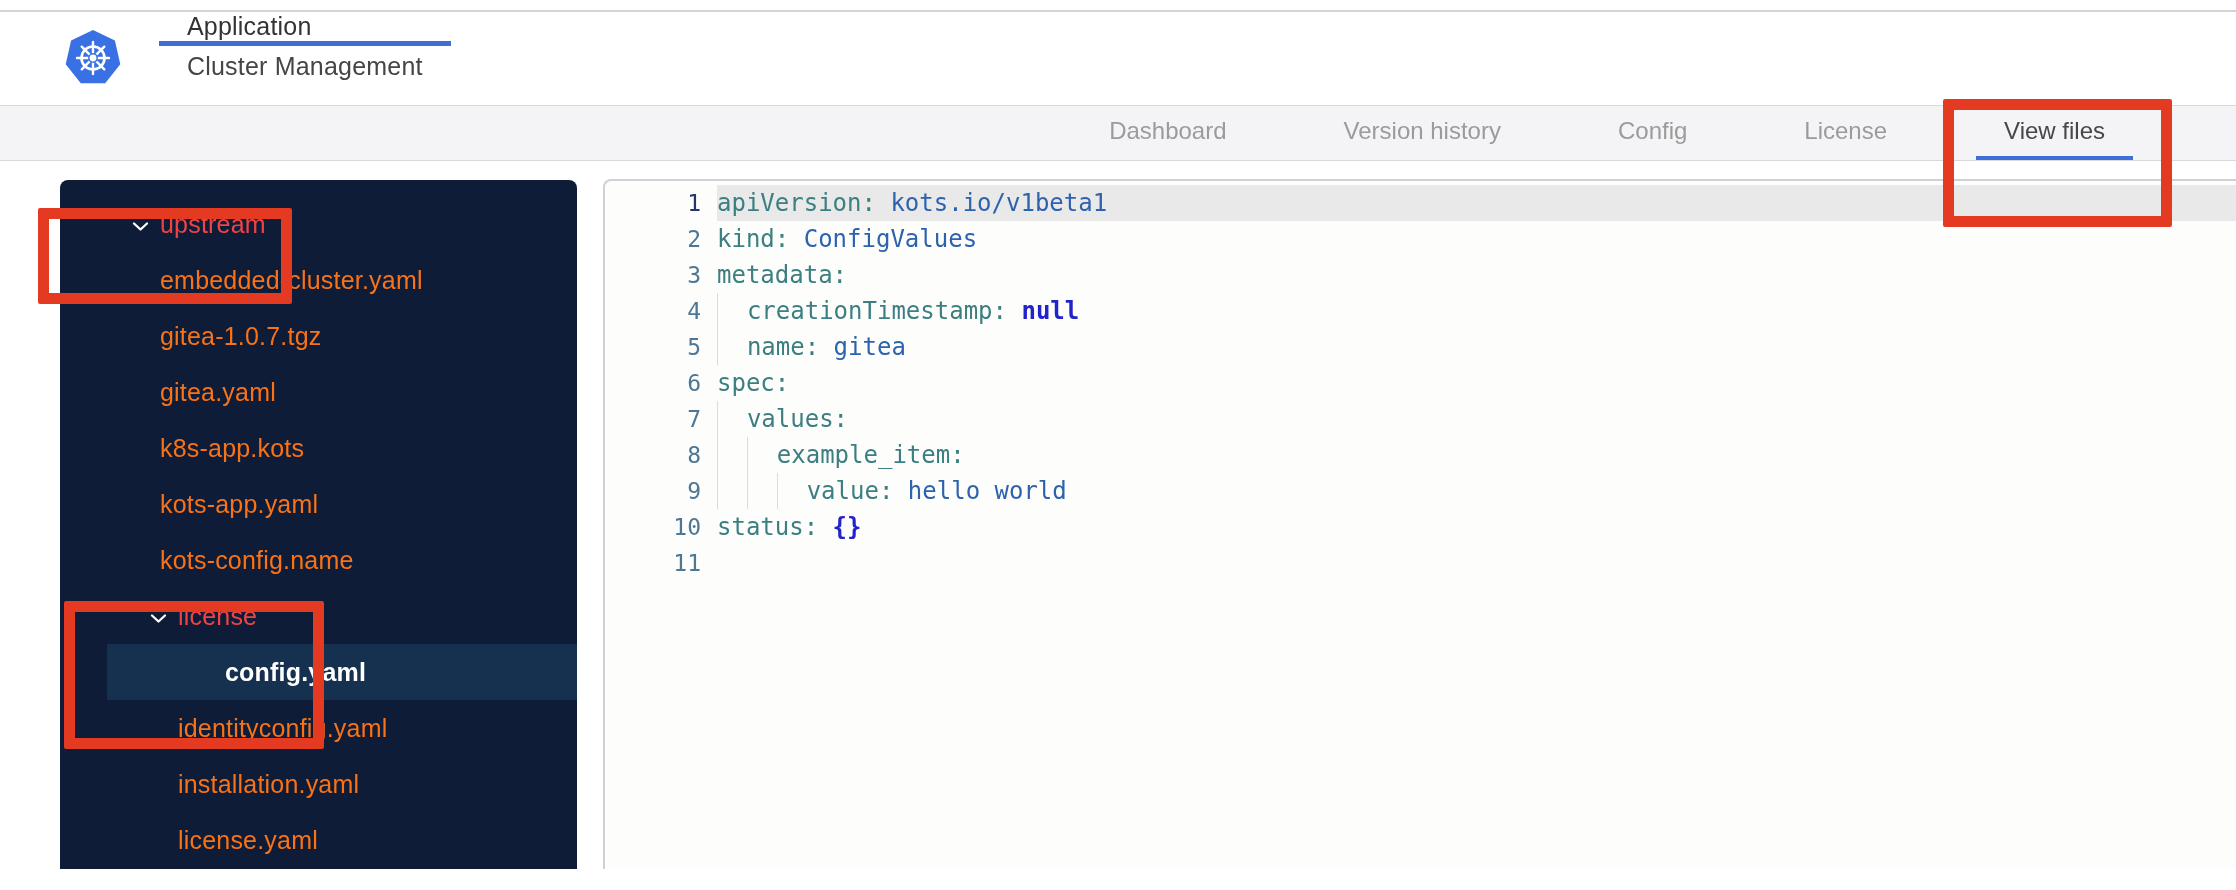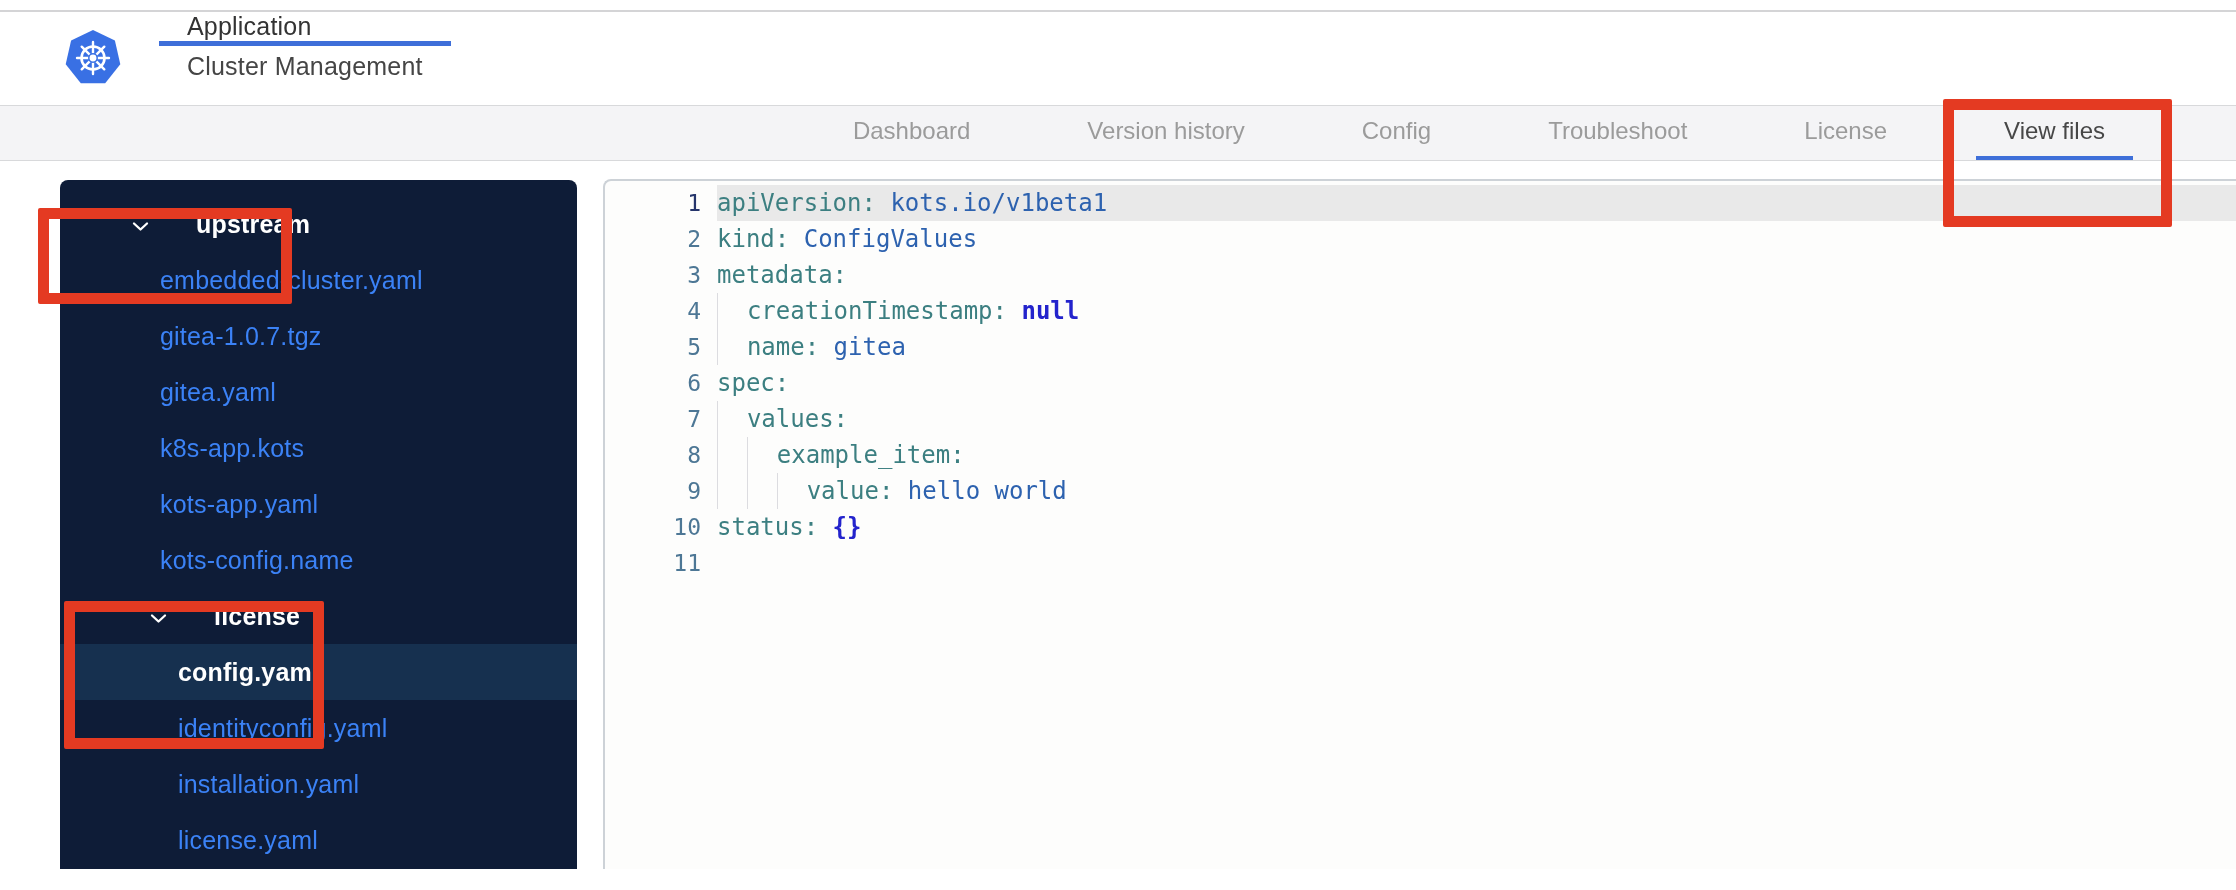--- a/index.html
+++ b/index.html
@@ -20,23 +20,23 @@
        display:flex;justify-content:flex-end;align-items:stretch;gap:61px;padding-right:103px;box-sizing:border-box;}
   .nav-item{display:flex;align-items:center;padding:0 28px;font-size:24px;color:#9b9b9b;
             cursor:pointer;border-bottom:4px solid transparent;}
   .nav-item.active{color:#474747;border-bottom-color:var(--accent-blue);}
 
   
   .main{position:relative;height:708px;background:#fff;}
   .sidebar{position:absolute;left:60px;top:19px;width:517px;height:689px;
            background:var(--sidebar-bg);border-radius:8px 8px 0 0;padding-top:16px;box-sizing:border-box;overflow:hidden;}
   .tree-row{height:56px;display:flex;align-items:center;font-size:25px;letter-spacing:.2px;cursor:pointer;}
-  .tree-row.folder{color:#ffffff;font-weight:bold;gap:36px;}
-  .tree-row.file{color:#3b82f6;}
-  .tree-row.selected{background:var(--sidebar-selected);color:#fff;font-weight:bold;}
+  .tree-row.folder{color:#ef4444;font-weight:normal;}
+  .tree-row.file{color:#f97316;}
+  .tree-row.selected{background:var(--sidebar-selected);color:#fff;font-weight:bold;margin-left:47px;}
   .tree-row.lvl0{padding-left:72px;}
   .tree-row.file.lvl1{padding-left:100px;}
   .tree-row.folder.lvl1{padding-left:90px;}
   .tree-row.file.lvl2{padding-left:118px;}
   .chev{display:inline-flex;margin-right:11px;position:relative;top:2px;}
 
   
   .editor{position:absolute;left:603px;top:18px;width:1633px;height:690px;background:#fdfdfc;
           border:2px solid #cdd2d7;border-right:none;border-bottom:none;border-radius:8px 0 0 0;
           box-sizing:border-box;padding-top:4px;cursor:text;}
@@ -80,21 +80,20 @@
   <div class="header-tabs" id="header-tabs">
       <div class="header-tab active">Application</div>
       <div class="header-tab">Cluster Management</div>
     </div>
 </div>
 
 <div class="nav" id="nav-items">
     <div class="nav-item">Dashboard</div>
     <div class="nav-item">Version history</div>
     <div class="nav-item">Config</div>
-    <div class="nav-item">Troubleshoot</div>
     <div class="nav-item">License</div>
     <div class="nav-item active">View files</div>
   </div>
 
 <div class="main">
   <div class="sidebar" id="file-tree">
       <div class="tree-row folder lvl0">
         <span class="chev">
           <svg width="17" height="11" viewBox="0 0 17 11">
             <polyline points="2,2.5 8.5,8.5 15,2.5" fill="none" stroke="#fff" stroke-width="2.3" stroke-linecap="round" stroke-linejoin="round"></polyline>

